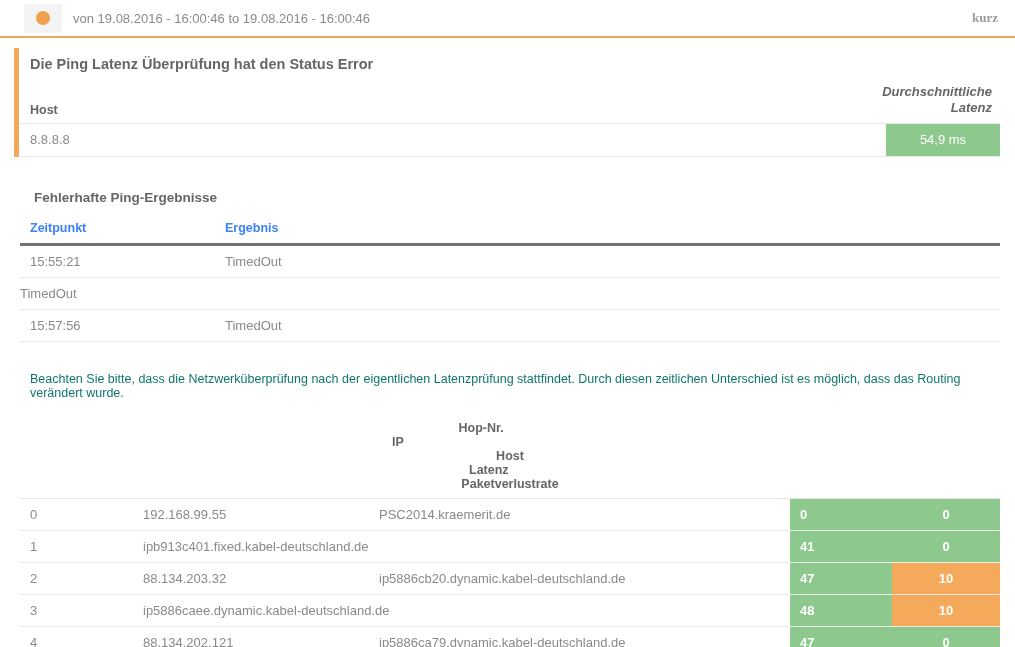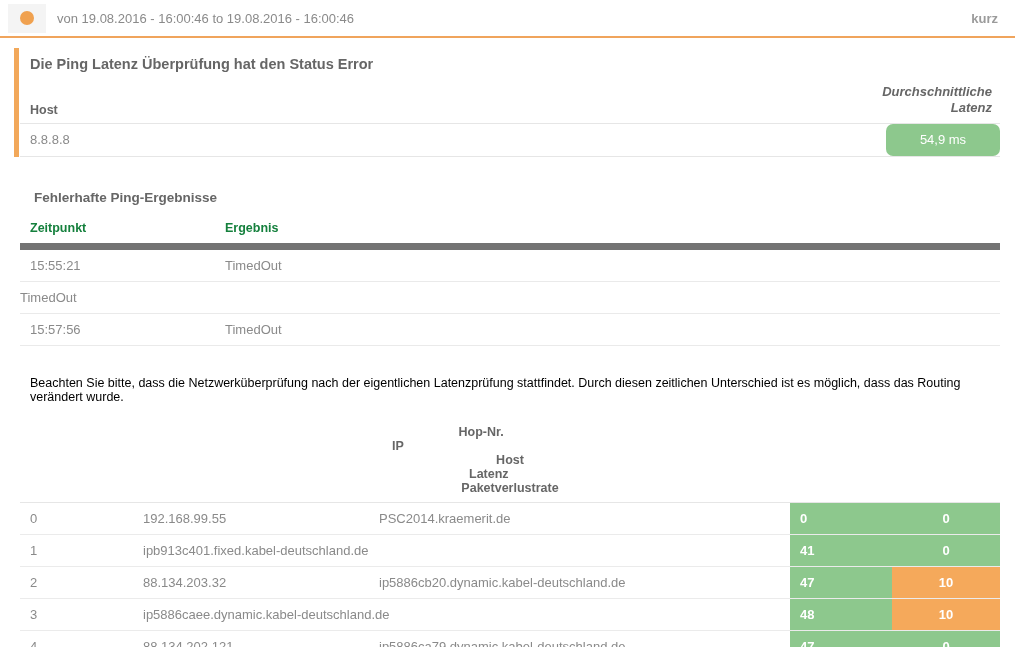--- a/index.html
+++ b/index.html
@@ -11,33 +11,34 @@
     color: #808080;
     overflow: hidden;
   }
 
   
   .topbar {
     height: 38px;
     border-bottom: 2px solid #f0a45c;
     display: flex;
     align-items: center;
+    padding-left: 16px;
   }
   .status-box {
     width: 38px; height: 29px;
     background: #f4f4f4;
     margin-left: 8px;
     display: flex; align-items: center; justify-content: center;
     flex: 0 0 auto;
   }
   .status-dot { width: 14px; height: 14px; border-radius: 50%; }
   .topbar-text { margin-left: 11px; color: #8a8a8a; }
   .topbar-right {
     margin-left: auto; margin-right: 17px;
-    color: #9b9b9b; font-weight: bold;
+    color: #9b9b9b; font-weight: bold; font-family: Liberation Serif, serif;
   }
 
   .content { margin: 0 15px 0 20px; width: 980px; }
 
   
   .section-error { position: relative; margin-top: 10px; }
   .accent-bar {
     position: absolute; left: -6px; top: 0; bottom: 0;
     width: 5px;
   }
@@ -61,47 +62,47 @@
   .avg-data-row {
     display: flex; align-items: stretch; height: 33px;
     border-bottom: 1px solid #e6e6e6;
   }
   .avg-data-row .host-cell {
     flex: 1; display: flex; align-items: center; padding-left: 10px;
     color: #8a8a8a;
   }
   .avg-data-row .badge-cell {
     width: 114px; display: flex; align-items: center; justify-content: center;
-    color: #ffffff; font-size: 13px; border-radius: 7px;
+    color: #ffffff; font-size: 13px;
   }
 
   
   .section-pings { margin-top: 33px; }
   .section-pings .heading {
     font-weight: bold; font-size: 13.5px; color: #666;
     padding-left: 14px;
   }
   .pings-header {
     display: flex; align-items: center;
     padding: 16px 0 8px 0;
-    border-bottom: 7px solid #737373;
-    font-weight: bold; font-size: 12.5px; color: #15803d;
+    border-bottom: 3px solid #737373;
+    font-weight: bold; font-size: 12.5px; color: #3b82f6;
   }
   .pings-row {
     display: flex; align-items: center; height: 32px;
     border-bottom: 1px solid #eaeaea;
     color: #8a8a8a;
   }
   .col-zeit { width: 205px; padding-left: 10px; }
   .col-ergebnis { flex: 1; }
 
   
   .note {
     margin-top: 30px; padding-left: 10px;
-    font-size: 12.5px; color: #000000;
+    font-size: 12.5px; color: #0f766e;
   }
 
   
   .trace { margin-top: 12px; }
   .trace-header {
     display: flex; align-items: center;
     padding: 9px 0 7px 0;
     border-bottom: 1px solid #e6e6e6;
     font-weight: bold; font-size: 12.5px; color: #666; flex-direction: column;
   }

